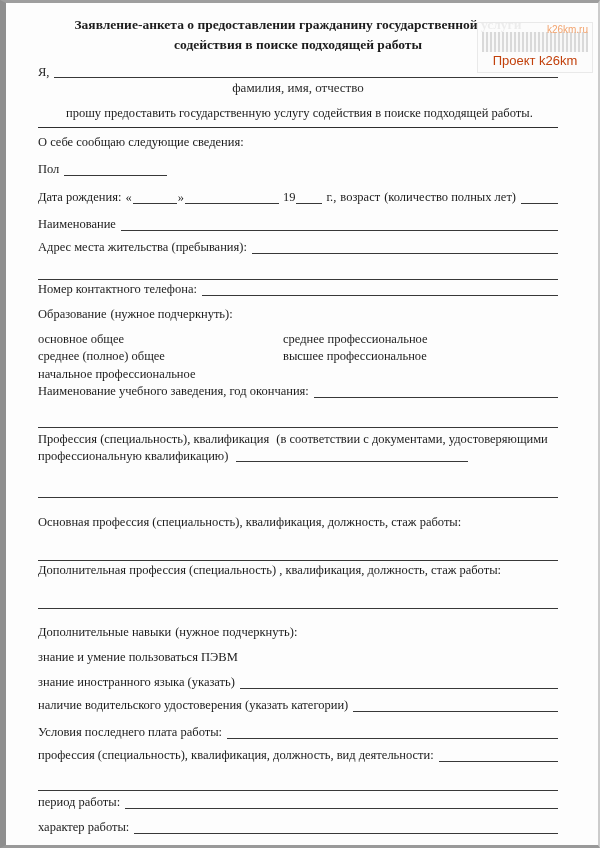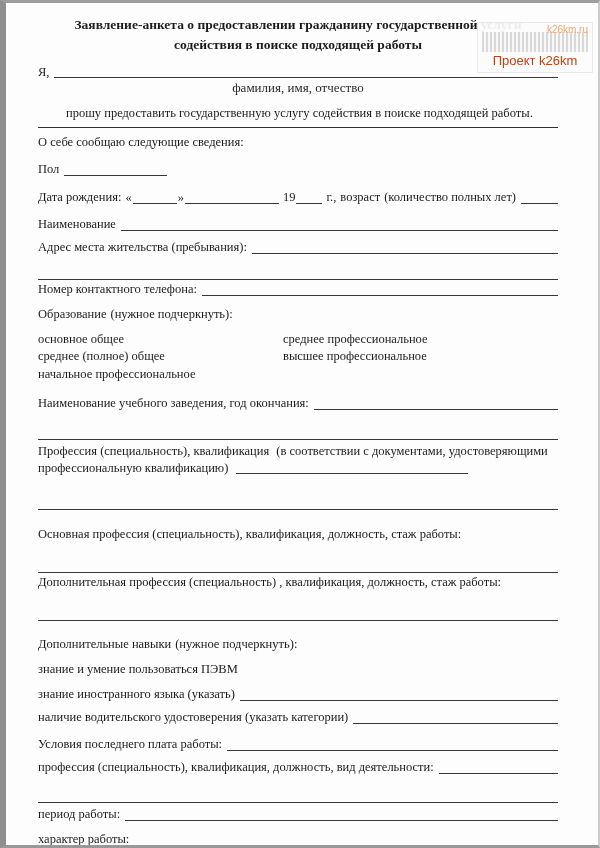--- a/index.html
+++ b/index.html
@@ -66,21 +66,21 @@
   .edu-grid {
     display: grid;
     grid-template-columns: 245px 1fr;
     row-gap: 0;
     margin-top: 8px;
     line-height: 17px;
   }
   .para { line-height: 17px; }
   .mt0{margin-top:15px} .mt1{margin-top:1px} .mt3{margin-top:3px}
   .mt5{margin-top:16px} .mt6{margin-top:6px} .mt7{margin-top:7px} .mt8{margin-top:8px}
-  .mt10{margin-top:10px} .mt11{margin-top:11px} .mt12{margin-top:12px} .mt13{margin-top:13px}
+  .mt10{margin-top:10px} .mt11{margin-top:11px} .mt12{} .mt13{margin-top:13px}
   
   .watermark {
     position: absolute;
     top: 19px; right: 5px;
     width: 116px;
     background: rgba(252,252,252,0.93);
     border: 1px solid #e9e9e9;
     padding: 2px 4px 3px 4px;
     box-sizing: border-box;
     font-family: "Liberation Sans", sans-serif;

